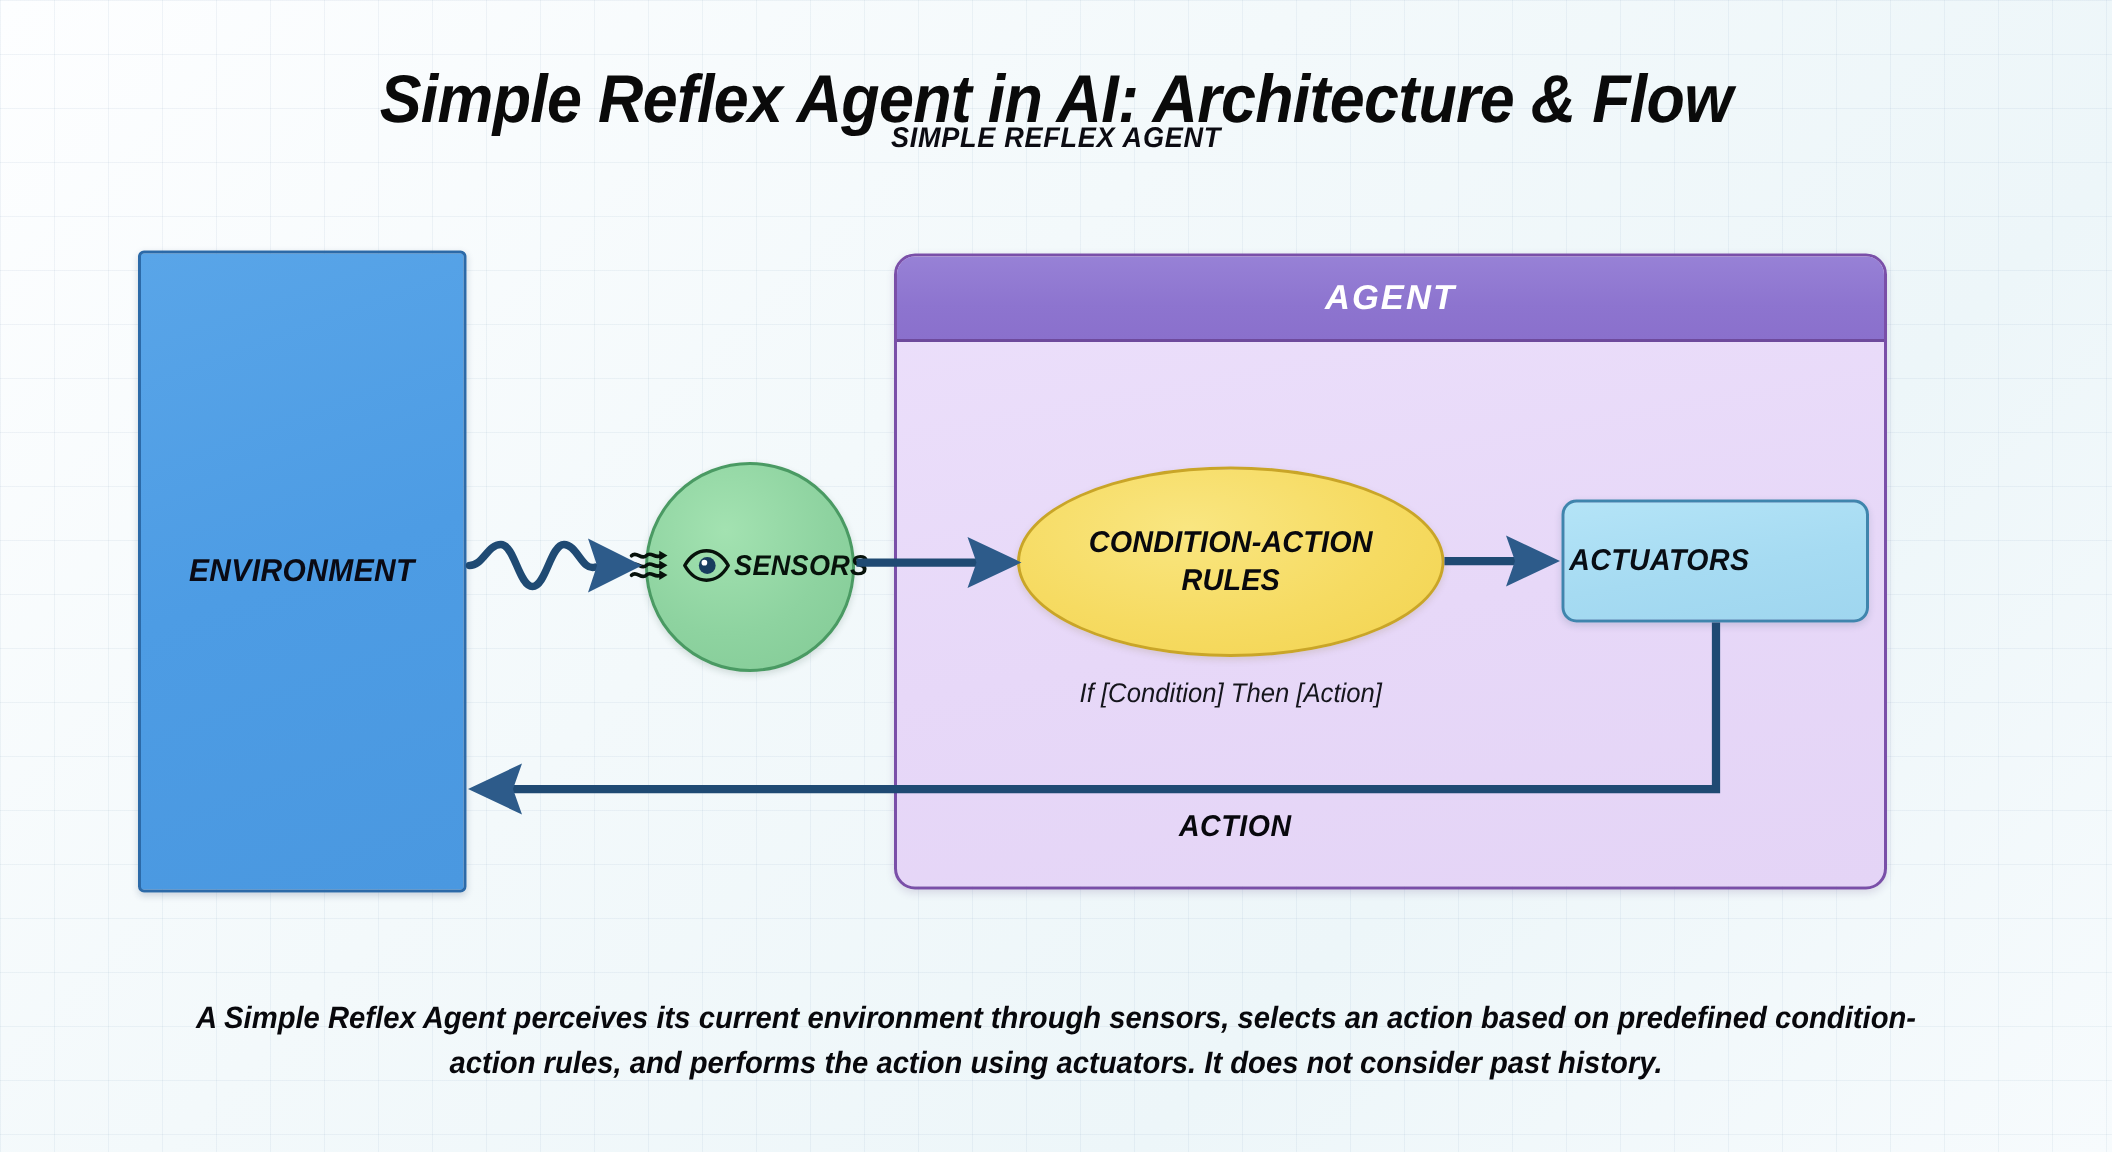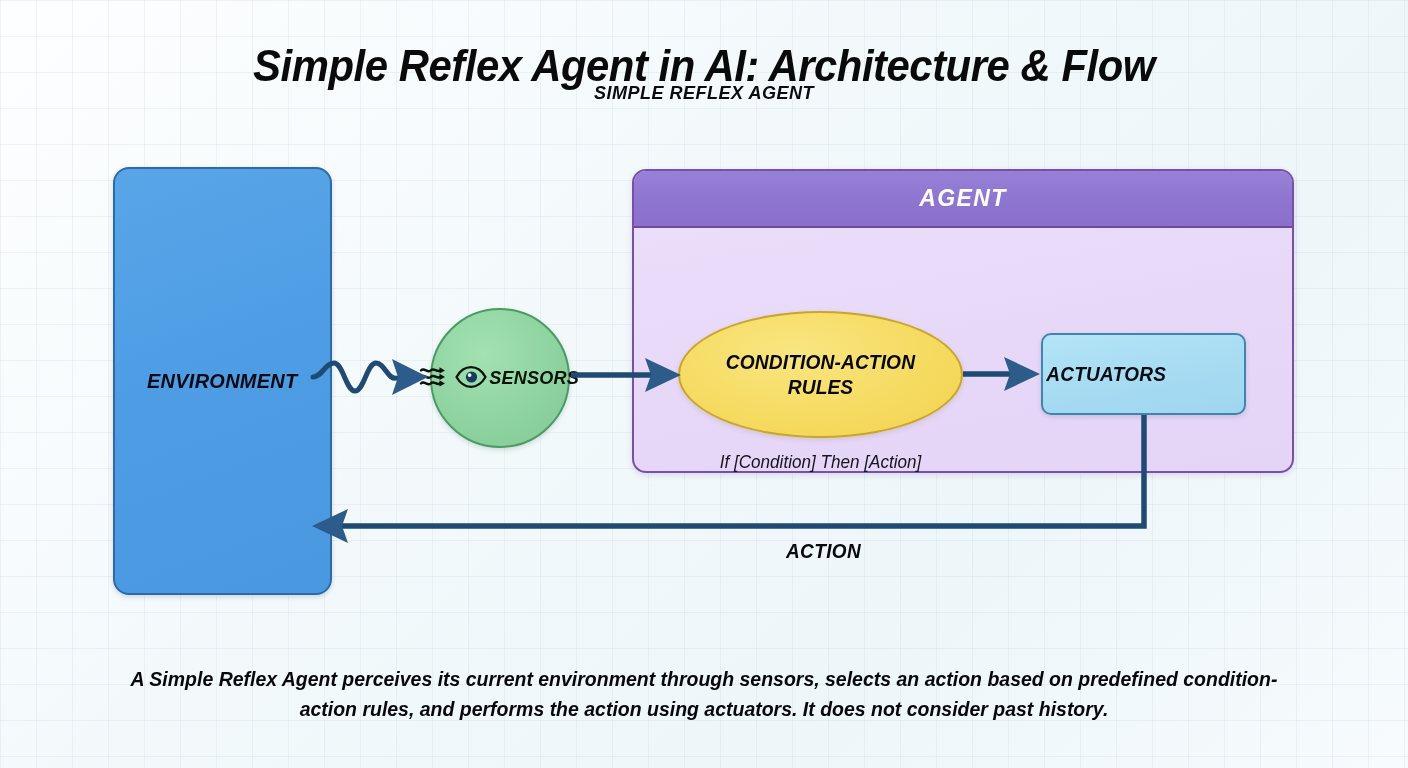--- a/index.html
+++ b/index.html
@@ -52,26 +52,25 @@
 
   
   #environment-box {
     position: absolute;
     left: 92px;
     top: 167px;
     width: 219px;
     height: 428px;
     background: linear-gradient(160deg, #59a5e8 0%, #4d9ce4 50%, #4a98e0 100%);
     border: 2.5px solid #2c6aa8;
-    border-radius: 16px;
+    border-radius: 4px;
     display: flex;
     align-items: center;
     justify-content: center;
     box-shadow: 0 2px 5px rgba(20,50,90,0.18);
-    margin-left: 21px;
   }
   #environment-label {
     font-size: 21px;
     font-weight: bold;
     color: #0a0a14;
     letter-spacing: 0.3px;
     font-family: "Liberation Sans Narrow", "Liberation Sans", sans-serif;
     transform: scaleX(0.95);
   }
 
@@ -101,24 +100,24 @@
     font-weight: bold;
     color: #07120b;
     letter-spacing: 0.2px;
     font-family: "Liberation Sans Narrow", "Liberation Sans", sans-serif;
     transform: scaleX(0.95);
   }
 
   
   #agent-box {
     position: absolute;
-    left: 632px;
+    left: 596px;
     top: 169px;
     width: 662px;
-    height: 304px;
+    height: 424px;
     border-radius: 14px;
     border: 2.5px solid #7a4fa8;
     background: linear-gradient(170deg, #ece0fb 0%, #e7d8f8 55%, #e4d4f6 100%);
     overflow: hidden;
     box-shadow: 0 2px 6px rgba(70,40,110,0.15);
   }
   #agent-header {
     height: 57px;
     background: linear-gradient(180deg, #9781d6 0%, #8d74cf 60%, #8a70cc 100%);
     border-bottom: 2.5px solid #6e4a9c;

